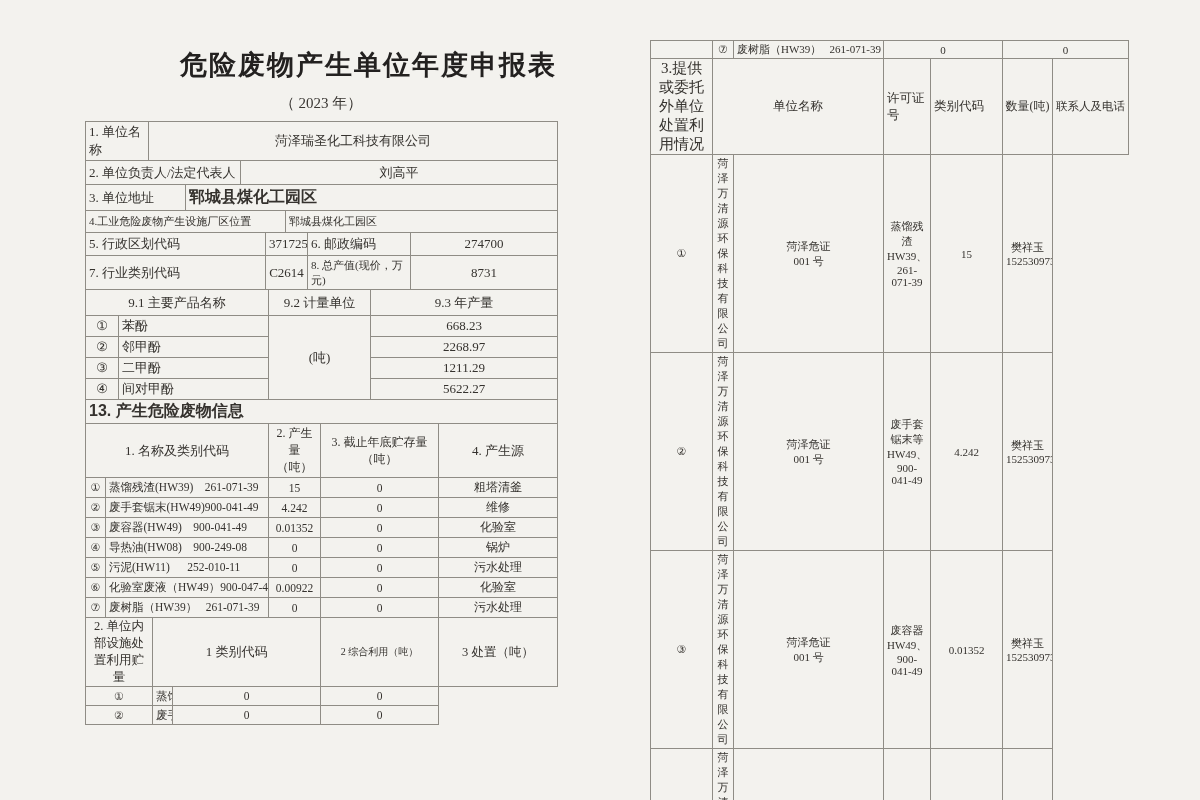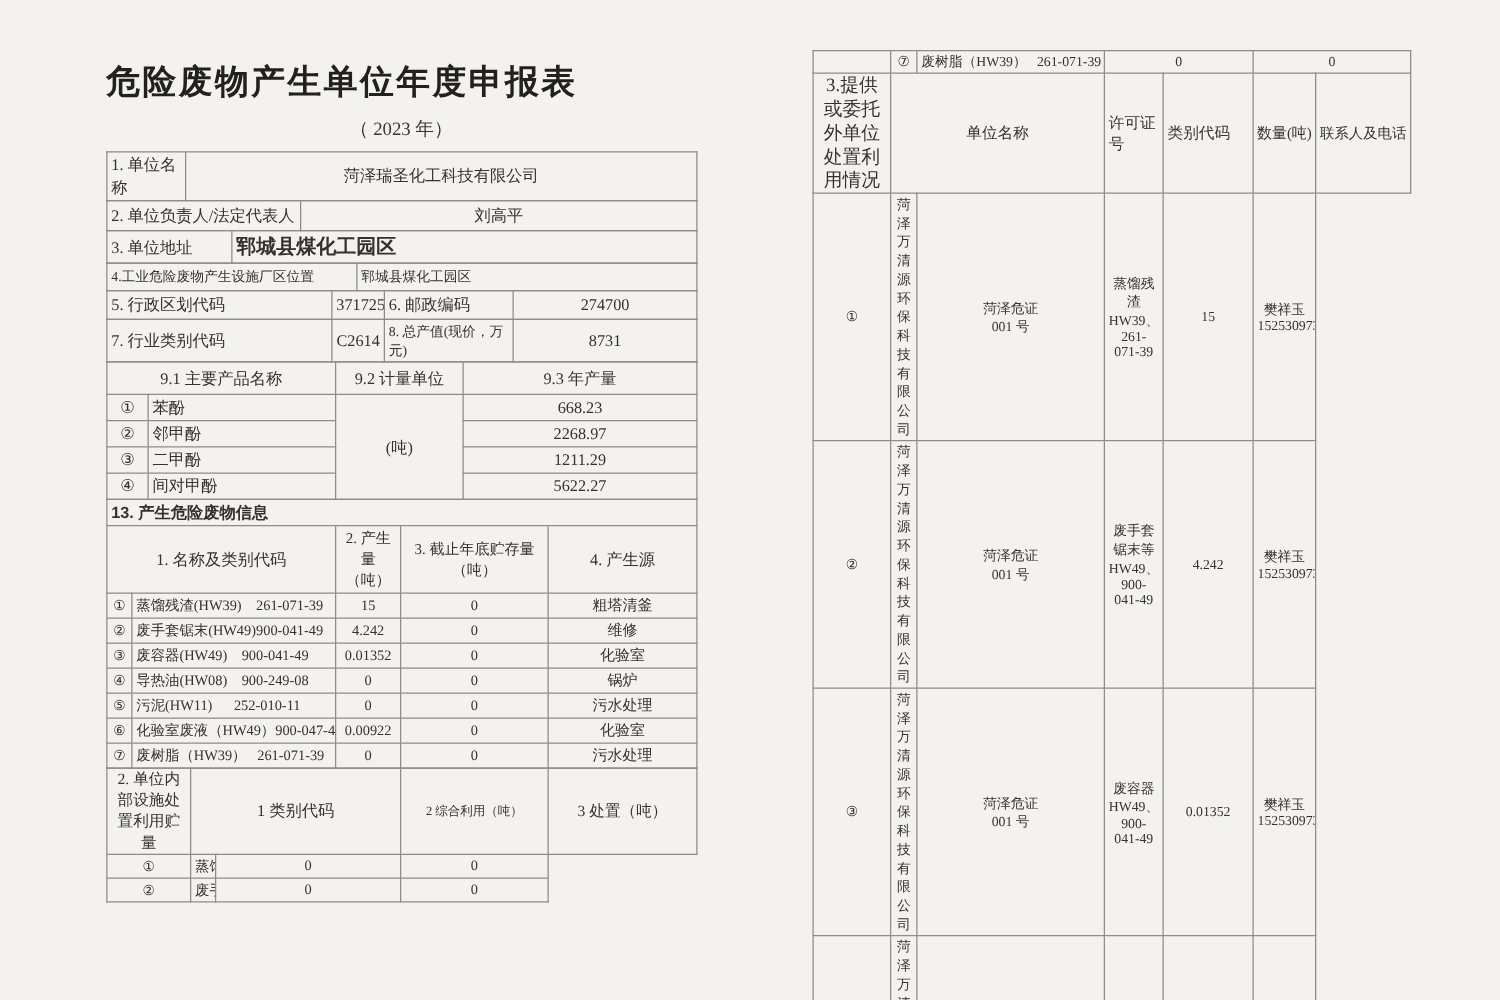--- a/index.html
+++ b/index.html
@@ -7,21 +7,21 @@
     width:1200px;height:800px;position:relative;overflow:hidden;
     background:#f3f2ee;
     font-family:"Liberation Serif","DejaVu Serif",serif;
     color:#35322e;
   }
   .page{position:absolute;}
   #page1{left:85px;top:50px;width:472px;}
   #page2{left:650px;top:40px;width:478px;}
 
   .doc-title{
-    text-align:left;font-size:27px;font-weight:bold;color:#232120;
+    text-align:right;font-size:27px;font-weight:bold;color:#232120;
     letter-spacing:2px;line-height:1.15;
     font-family:"Liberation Sans","DejaVu Sans",sans-serif;
   }
   .year-line{text-align:center;font-size:15px;margin-top:13px;color:#3a3733;}
 
   table{border-collapse:collapse;table-layout:fixed;width:472px;background:transparent;}
   #page2 table{width:478px;}
   td{
     border:1px solid #8f8c85;padding:1px 3px;font-size:13px;
     text-align:center;vertical-align:middle;color:#35322e;overflow:hidden;
@@ -167,21 +167,21 @@
   <table class="stack">
     <colgroup>
         <col style="width:20px">
         <col style="width:163px">
         <col style="width:52px">
         <col style="width:118px">
         <col style="width:119px">
       </colgroup>
     <tbody>
         <tr style="height:21px">
-      <td colspan="5" class="tl hei" style="font-size:13px">13. 产生危险废物信息</td>
+      <td colspan="5" class="tl hei" style="font-size:16px">13. 产生危险废物信息</td>
     </tr>
     <tr style="height:36px">
       <td colspan="2">1. 名称及类别代码</td>
       <td class="pre" style="font-size:12px">2. 产生量
 （吨）</td>
       <td class="pre" style="font-size:12px">3. 截止年底贮存量
 （吨）</td>
       <td>4. 产生源</td>
     </tr>
     </tbody>

